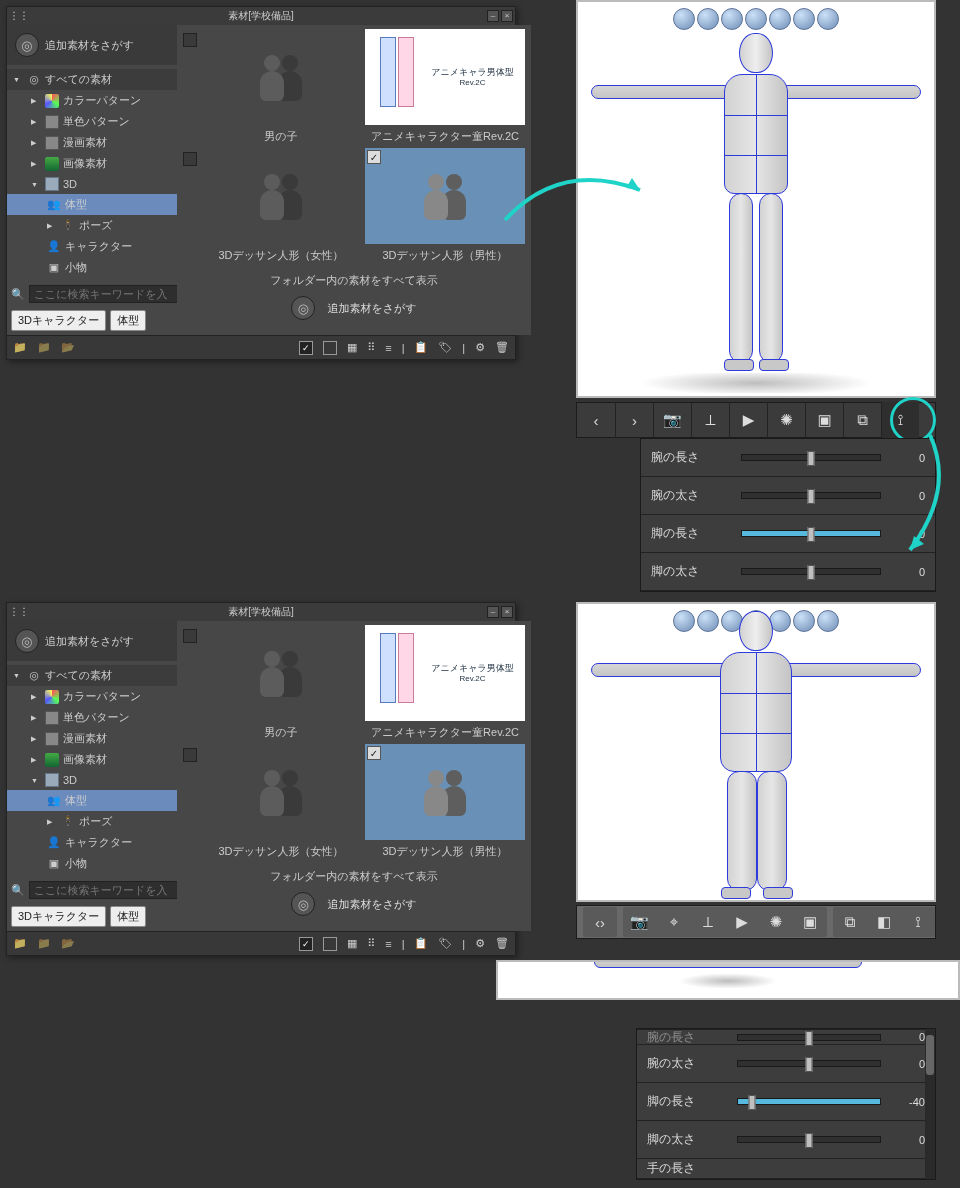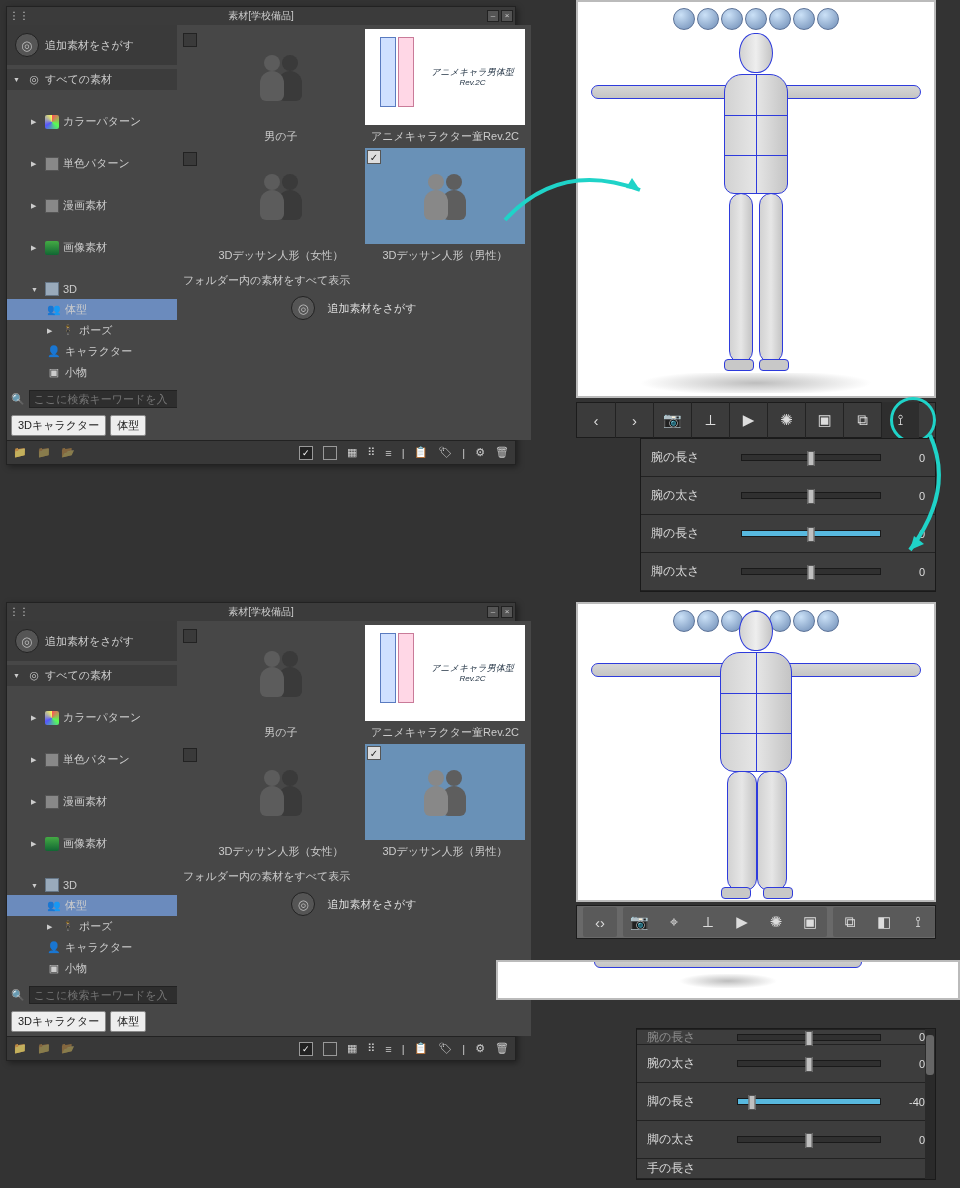--- a/index.html
+++ b/index.html
@@ -36,21 +36,21 @@
   .panel-body { display:flex; }
 
   .sidebar { width: 170px; background:#474747; display:flex; flex-direction:column;}
   .sidebar-top { background:#3a3a3a; padding:8px; display:flex; align-items:center; gap:6px;}
   .swirl-ico { width:24px;height:24px;border-radius:50%;background:#555;border:1px solid #222;display:flex;align-items:center;justify-content:center;color:#bbb;font-size:13px;}
   .tree { padding:4px 0; flex:1; overflow:auto;}
   .tree-row { display:flex; align-items:center; gap:4px; padding:3px 6px;}
   .tree-row .arrow { width:10px; font-size:8px; color:#ddd;}
   .tree-row .tico { width:14px;height:14px;display:flex;align-items:center;justify-content:center;font-size:11px;}
   .tree-row.selected { background:#6b8bbd;}
-  .tree-indent1 { padding-left: 24px; margin-top: 21px;}
+  .tree-indent1 { padding-left: 24px;}
   .tree-indent2 { padding-left: 40px;}
   .tree .all-row { background:#3c3c3c; }
 
   .search-wrap { padding:3px 4px; display:flex; align-items:center; gap:4px;}
   .search-wrap .mag { color:#888; }
   .search-wrap input {
     flex:1; background:#2e2e2e; border:1px solid #222; color:#888;
     font-size:11px; padding:2px 4px;
   }
   .tag-row { padding:4px; display:flex; gap:4px;}
@@ -72,35 +72,35 @@
   .ck { width:14px;height:14px;border:1px solid #222;background:#3a3a3a; margin-top:4px;}
   .thumb-cell { width:160px; text-align:center;}
   .thumb-cell.selected .thumb { background:#6991b7;}
   .thumb {
     width:160px; height:96px; background:#474747;
     position:relative; display:flex;align-items:center;justify-content:center;
   }
   .thumb.anime { background:#fff;}
   .thumb .tick { position:absolute; left:2px; top:2px; width:14px;height:14px;background:#ddd;border:1px solid #555;display:flex;align-items:center;justify-content:center;color:#222;font-size:10px;}
   .thumb-label { font-size:11px; color:#ccc; margin-top:4px;}
-  .content-footer { margin-top:6px; color:#ccc;}
+  .content-footer { text-align:center; margin-top:6px; color:#ccc;}
   .content-footer .swirl-ico { display:inline-flex; vertical-align:middle; margin-right:6px;}
 
   
   .silh { display:flex;}
   .silh .p { width:36px;height:48px; position:relative;}
   .silh .p::before{content:"";position:absolute;left:10px;top:2px;width:16px;height:16px;border-radius:50%;background:var(--c);}
   .silh .p::after{content:"";position:absolute;left:6px;top:18px;width:24px;height:30px;border-radius:12px 12px 6px 6px;background:var(--c);}
   .silh .front{--c:#5c5c5c; z-index:2;}
   .silh .back{--c:#3a3a3a; margin-left:-18px;}
   .silh.light .front{--c:#888;}
   .silh.light .back{--c:#5e5e5e;}
 
   
-  .anime-card{display:flex;align-items:center;gap:15px;font-style:italic;}
+  .anime-card{display:flex;align-items:center;gap:15px;}
   .anime-fig{width:40px;height:80px;position:relative;}
   .anime-fig .af{position:absolute;width:16px;height:70px;border:1px solid;}
   .anime-fig .af.b{left:4px;border-color:#5a7bc0;background:linear-gradient(#cfe0ff,#cfe0ff);} 
   .anime-fig .af.r{left:22px;border-color:#c97b99;background:linear-gradient(#ffd7e6,#ffd7e6);}
 
   
   .viewport {
     position:absolute; background:#fff; border:2px solid #bbb;
     display:flex;align-items:center;justify-content:center; overflow:hidden;
   }

